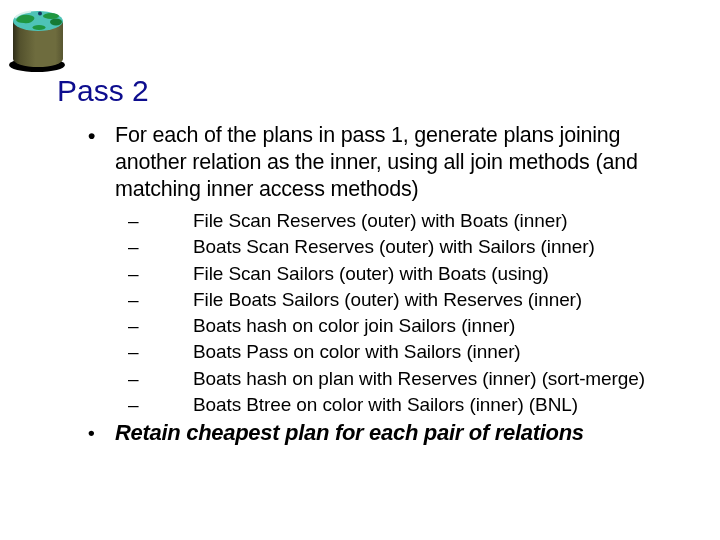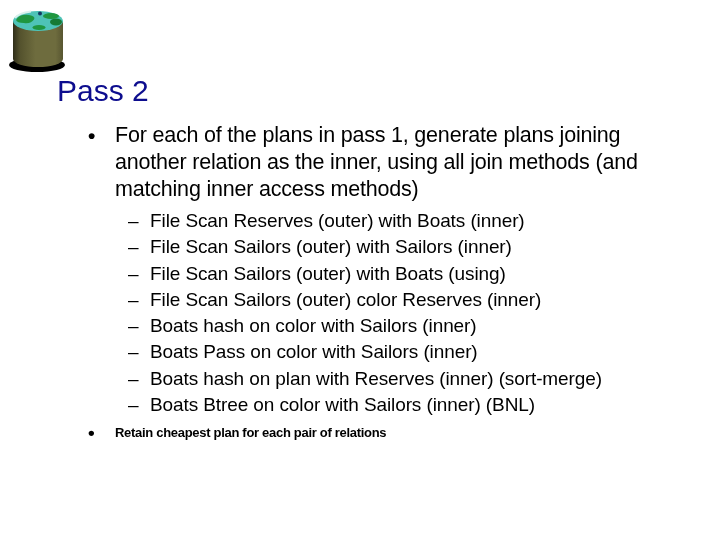--- a/index.html
+++ b/index.html
@@ -53,30 +53,31 @@
   .sub-list { margin-top: 5px; margin-left: 40px; }
   .sub-row {
     display: flex;
     align-items: flex-start;
     font-size: 19px;
     font-weight: 400;
     line-height: 26.3px;
     letter-spacing: -0.1px;
   }
   .sub-marker { width: 22px; flex: 0 0 22px; }
-  .sub-text { flex: 1; white-space: nowrap; }
+  .sub-text { flex: 1; white-space: nowrap; margin-left: 43px; }
   .final-row { margin-top: 3px; }
   .final-row .bullet-marker { font-size: 19px; line-height: 24px; }
   .final-text {
     flex: 1;
-    font-size: 13px;
+    font-size: 22px;
     font-weight: 700;
     line-height: 24px;
     letter-spacing: -0.3px;
     white-space: nowrap;
+    font-style: italic;
   }
 </style>
 </head>
 <body>
 
 <div class="slide">
 
   <div class="logo">
     <svg width="64" height="68" viewBox="0 0 64 68">
       <defs>
@@ -109,33 +110,33 @@
       <span class="bullet-text">For each of the plans in pass 1, generate plans joining another relation as the inner, using all join methods (and matching inner access methods)</span>
     </div>
 
     <div class="sub-list">
       <div class="sub-row">
         <span class="sub-marker">–</span>
         <span class="sub-text">File Scan Reserves (outer) with Boats (inner)</span>
       </div>
       <div class="sub-row">
         <span class="sub-marker">–</span>
-        <span class="sub-text">File Scan Sailors (outer) with Sailors (inner)</span>
+        <span class="sub-text">Boats Scan Reserves (outer) with Sailors (inner)</span>
       </div>
       <div class="sub-row">
         <span class="sub-marker">–</span>
         <span class="sub-text">File Scan Sailors (outer) with Boats (using)</span>
       </div>
       <div class="sub-row">
         <span class="sub-marker">–</span>
-        <span class="sub-text">File Scan Sailors (outer) color Reserves (inner)</span>
+        <span class="sub-text">File Boats Sailors (outer) with Reserves (inner)</span>
       </div>
       <div class="sub-row">
         <span class="sub-marker">–</span>
-        <span class="sub-text">Boats hash on color with Sailors (inner)</span>
+        <span class="sub-text">Boats hash on color join Sailors (inner)</span>
       </div>
       <div class="sub-row">
         <span class="sub-marker">–</span>
         <span class="sub-text">Boats Pass on color with Sailors (inner)</span>
       </div>
       <div class="sub-row">
         <span class="sub-marker">–</span>
         <span class="sub-text">Boats hash on plan with Reserves (inner) (sort-merge)</span>
       </div>
       <div class="sub-row">

